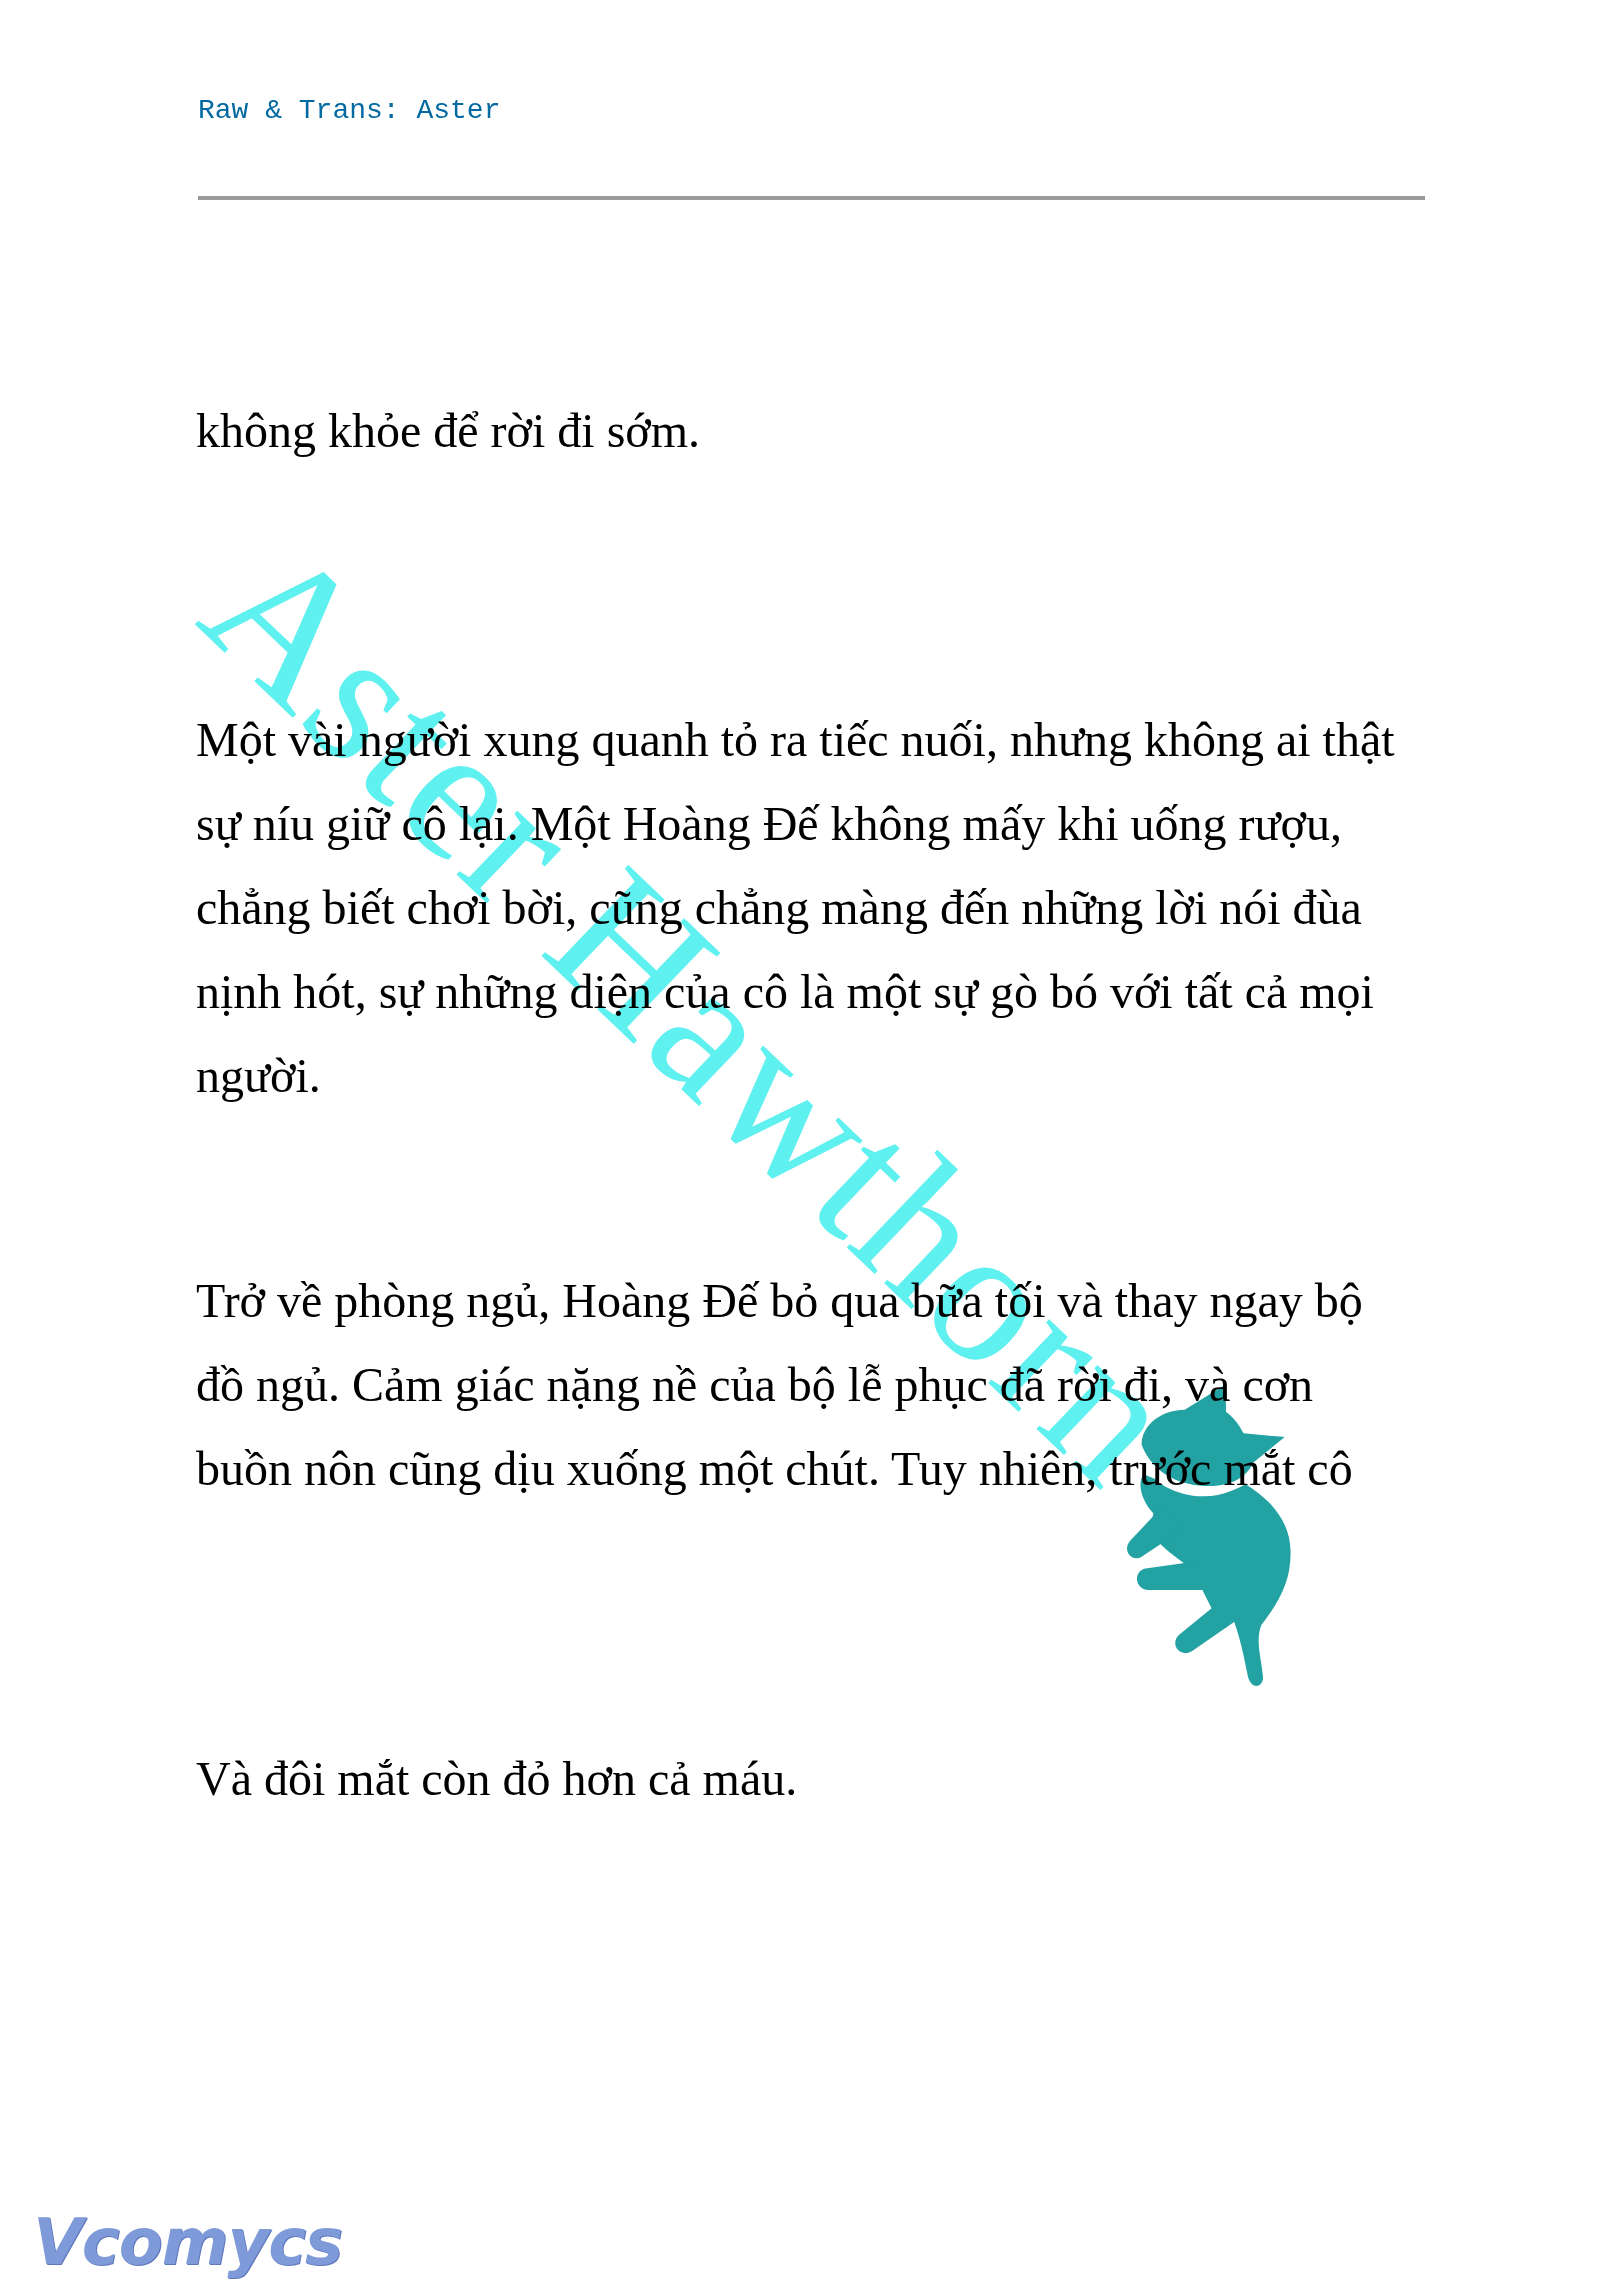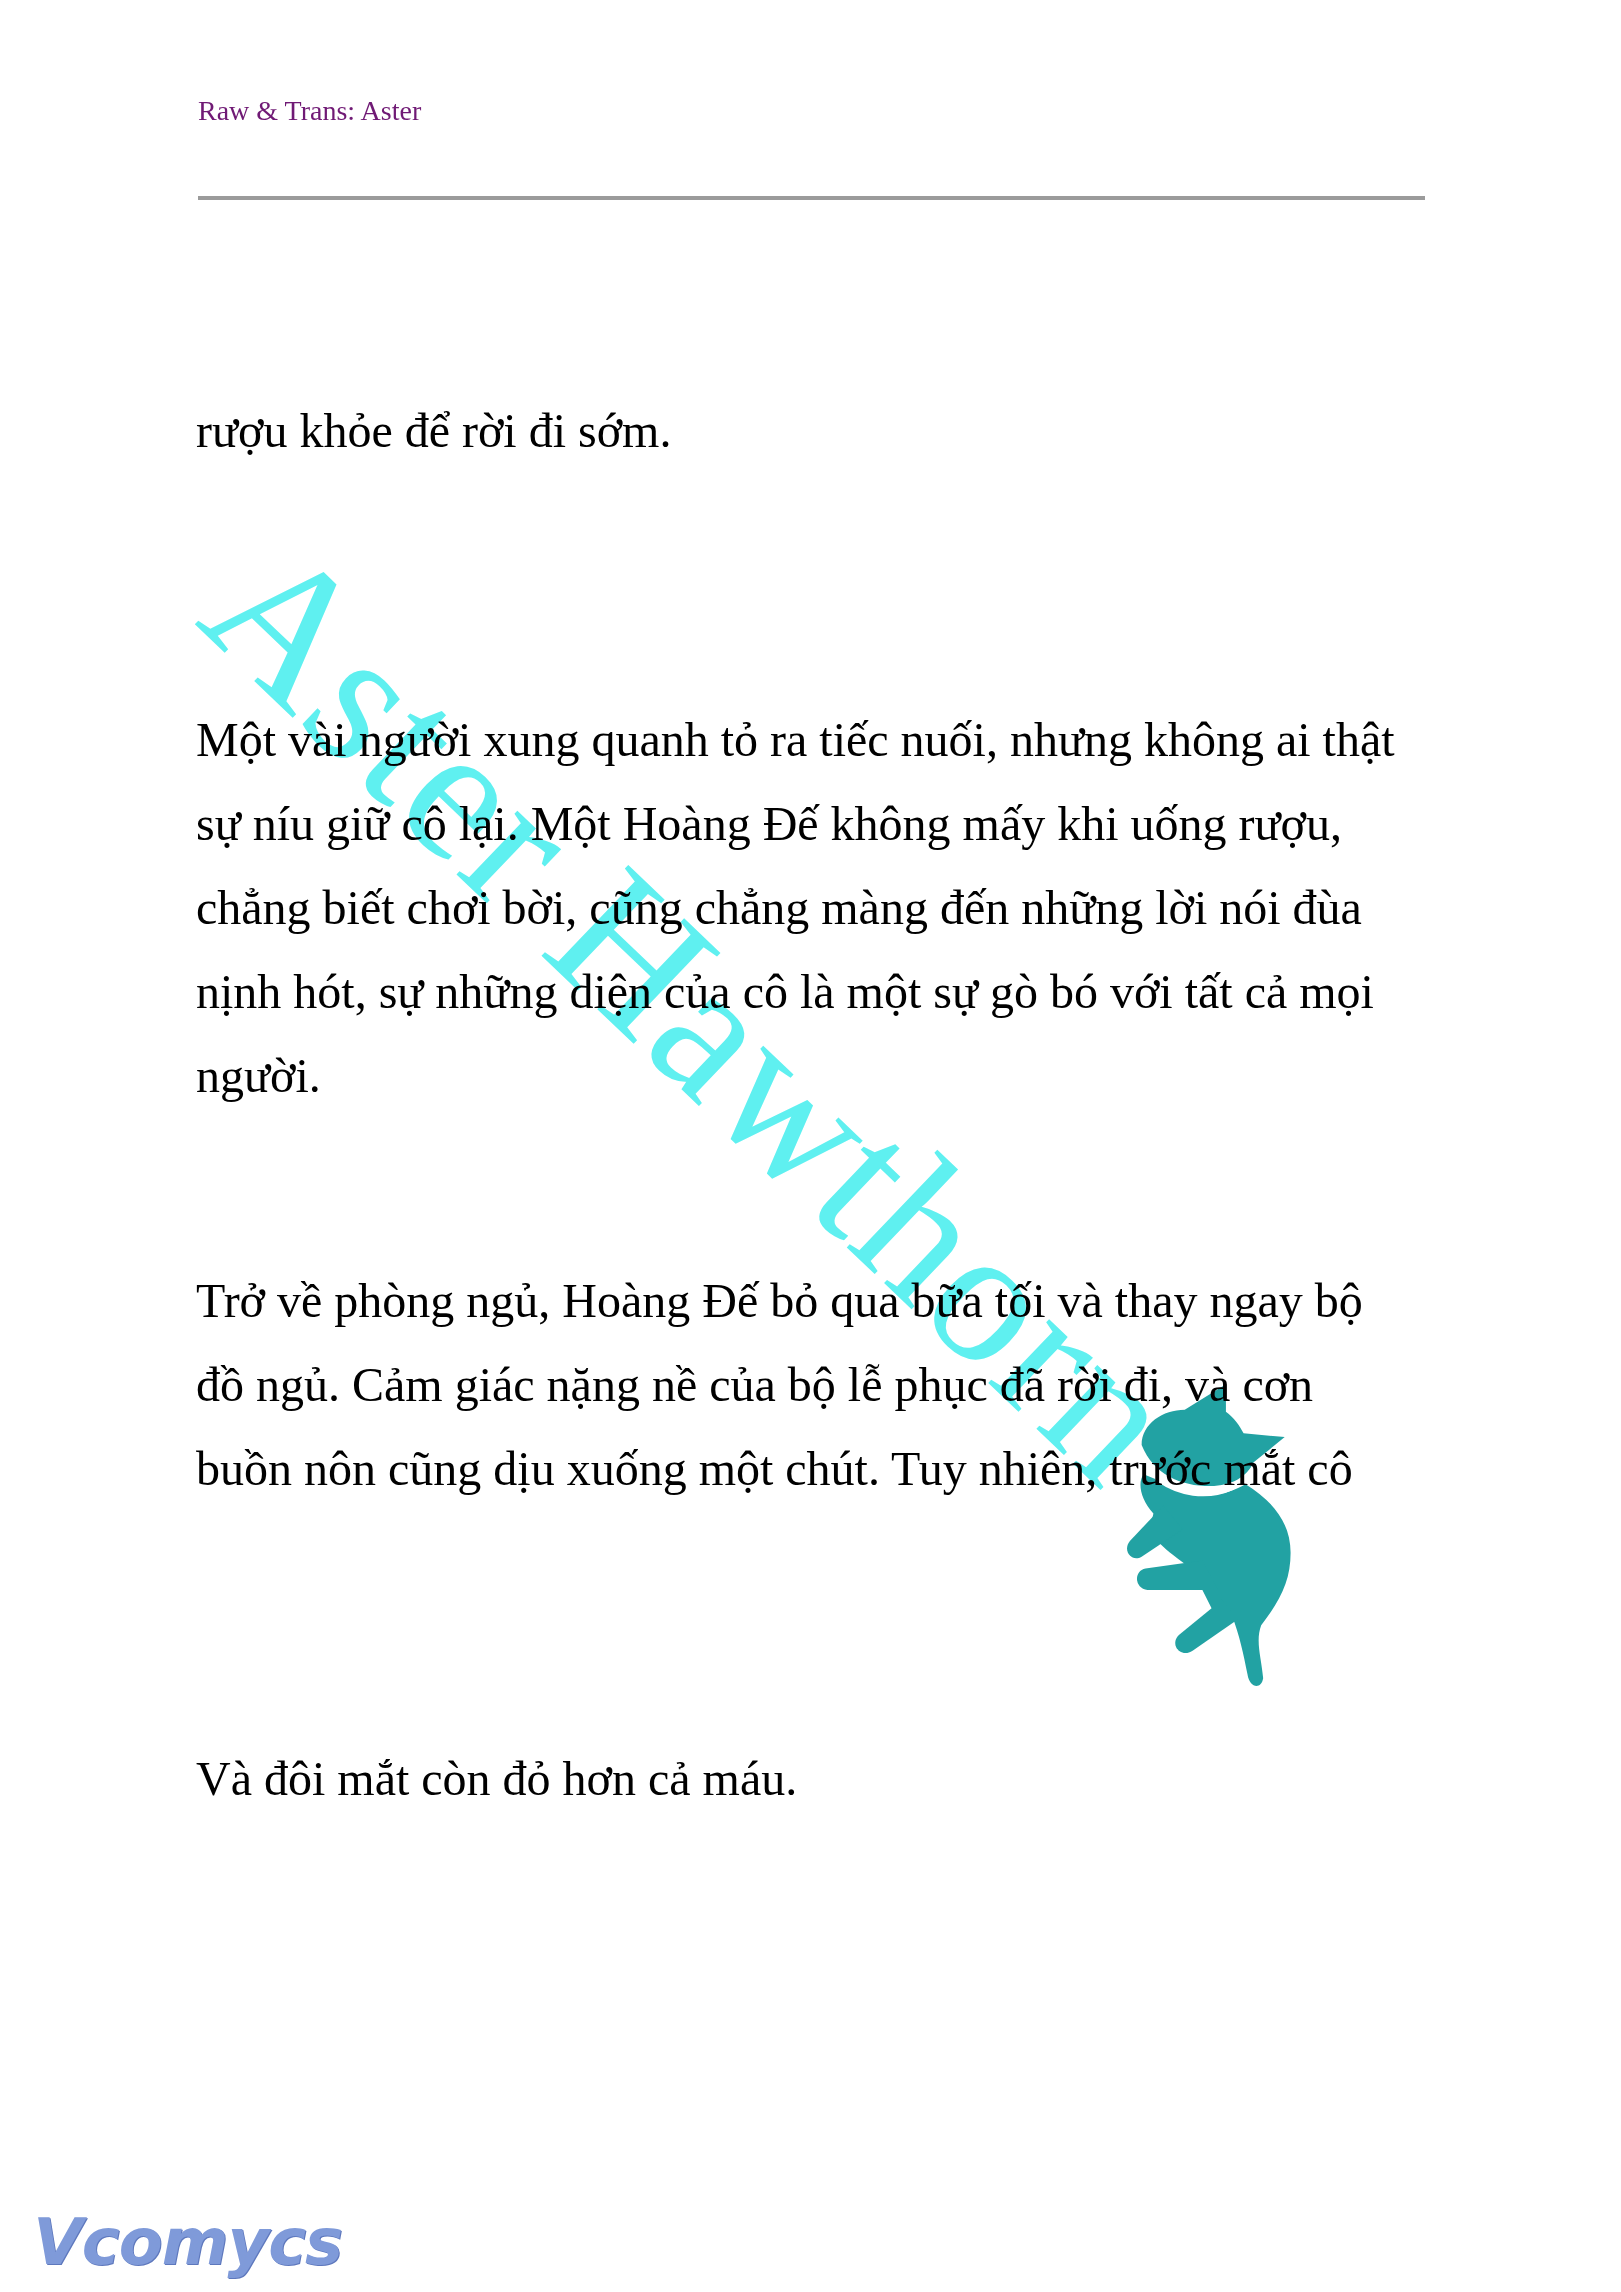--- a/index.html
+++ b/index.html
@@ -1,21 +1,21 @@
 <!DOCTYPE html>
 <html><head>
   <meta charset="utf-8">
   <style>
     html, body { margin: 0; padding: 0; background: #ffffff; }
     body { width: 1621px; height: 2293px; position: relative; overflow: hidden; }
     .page { position: absolute; left: 0; top: 0; width: 1621px; height: 2293px; }
 
     .header {
       position: absolute; left: 198px; top: 94px;
-      font-family: Liberation Serif, serif; font-size: 28px; color: #701a75;
+      font-family: Liberation Mono, monospace; font-size: 28px; color: #0369a1;
       line-height: 33px; white-space: nowrap;
     }
     .header-rule {
       position: absolute; left: 198px; top: 196px; width: 1227px; height: 3.9px;
       background: #9b9b9b;
     }
 
     
     .watermark {
       position: absolute; left: 693px; top: 1012px;
@@ -72,21 +72,21 @@
       <path d="M80 180 L22 188 C10 190 10 208 24 210 L96 210 Z"></path>
 
       <path d="M100 220 L56 256 C46 266 58 280 70 272 L116 240 Z"></path>
     </g>
 
     <path d="M36 96 C56 110 84 116 110 104" stroke="#ffffff" stroke-width="8" fill="none" stroke-linecap="round"></path>
   </svg>
 
   <div class="body-text">
     <p class="para" style="top:389px;">
-      <span class="line">rượu khỏe để rời đi sớm.</span>
+      <span class="line">không khỏe để rời đi sớm.</span>
     </p>
     <p class="para" style="top:698px;">
       <span class="line">Một vài người xung quanh tỏ ra tiếc nuối, nhưng không ai thật</span>
       <span class="line">sự níu giữ cô lại. Một Hoàng Đế không mấy khi uống rượu,</span>
       <span class="line">chẳng biết chơi bời, cũng chẳng màng đến những lời nói đùa</span>
       <span class="line">nịnh hót, sự những diện của cô là một sự gò bó với tất cả mọi</span>
       <span class="line">người.</span>
     </p>
     <p class="para" style="top:1259px;">
       <span class="line">Trở về phòng ngủ, Hoàng Đế bỏ qua bữa tối và thay ngay bộ</span>

